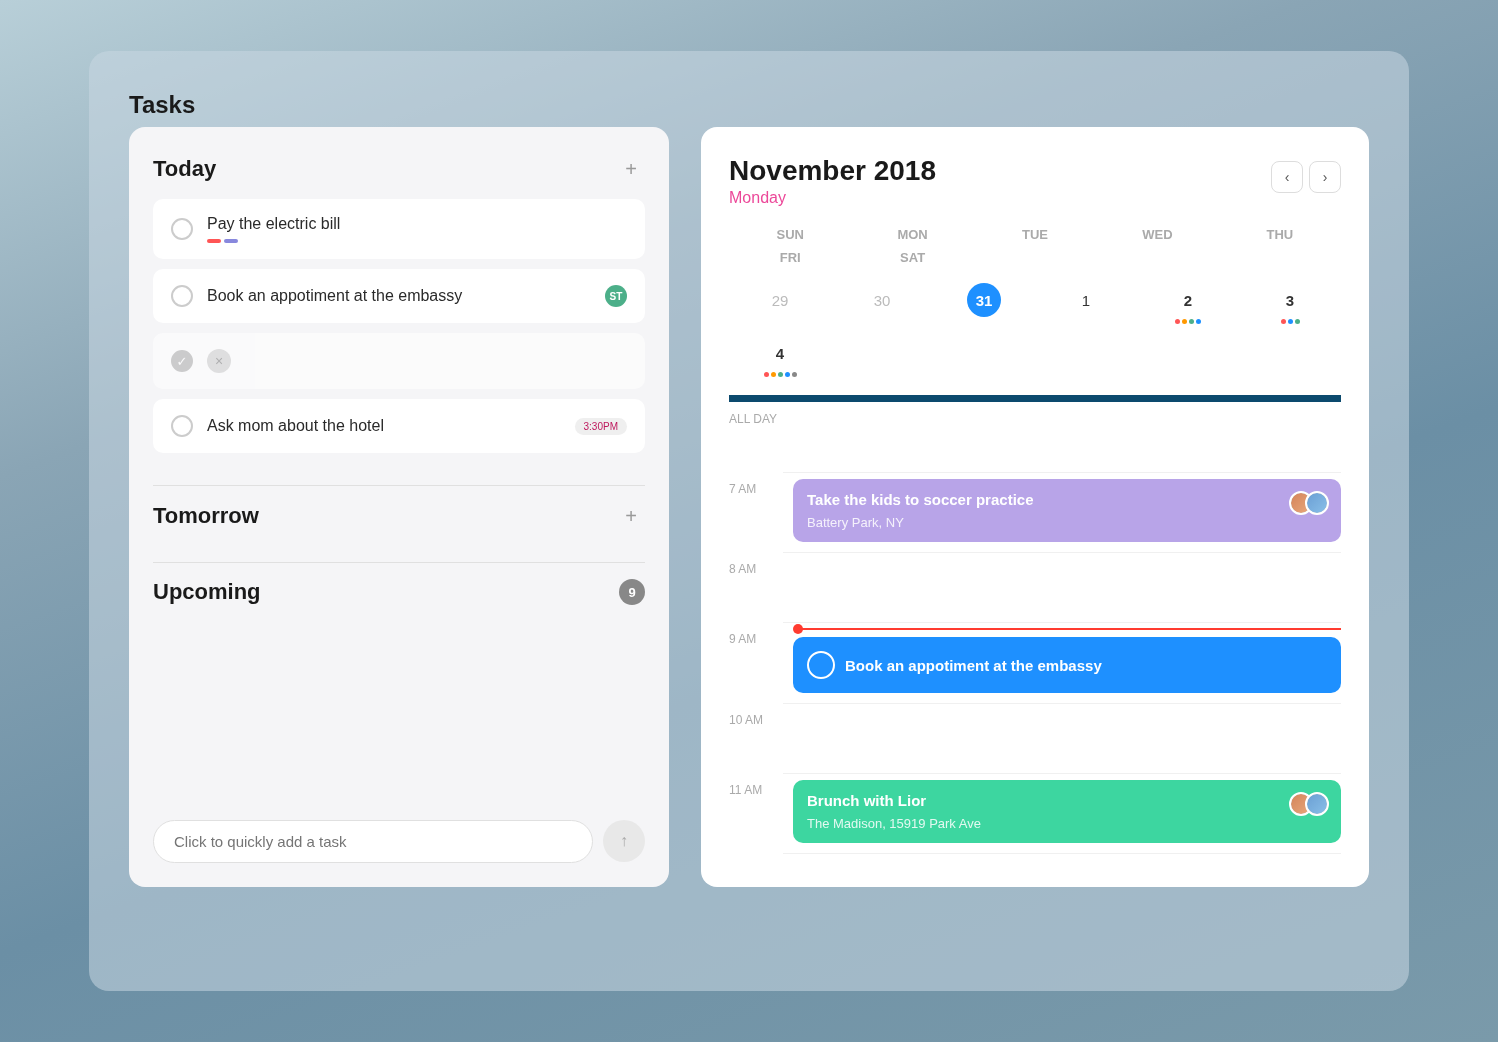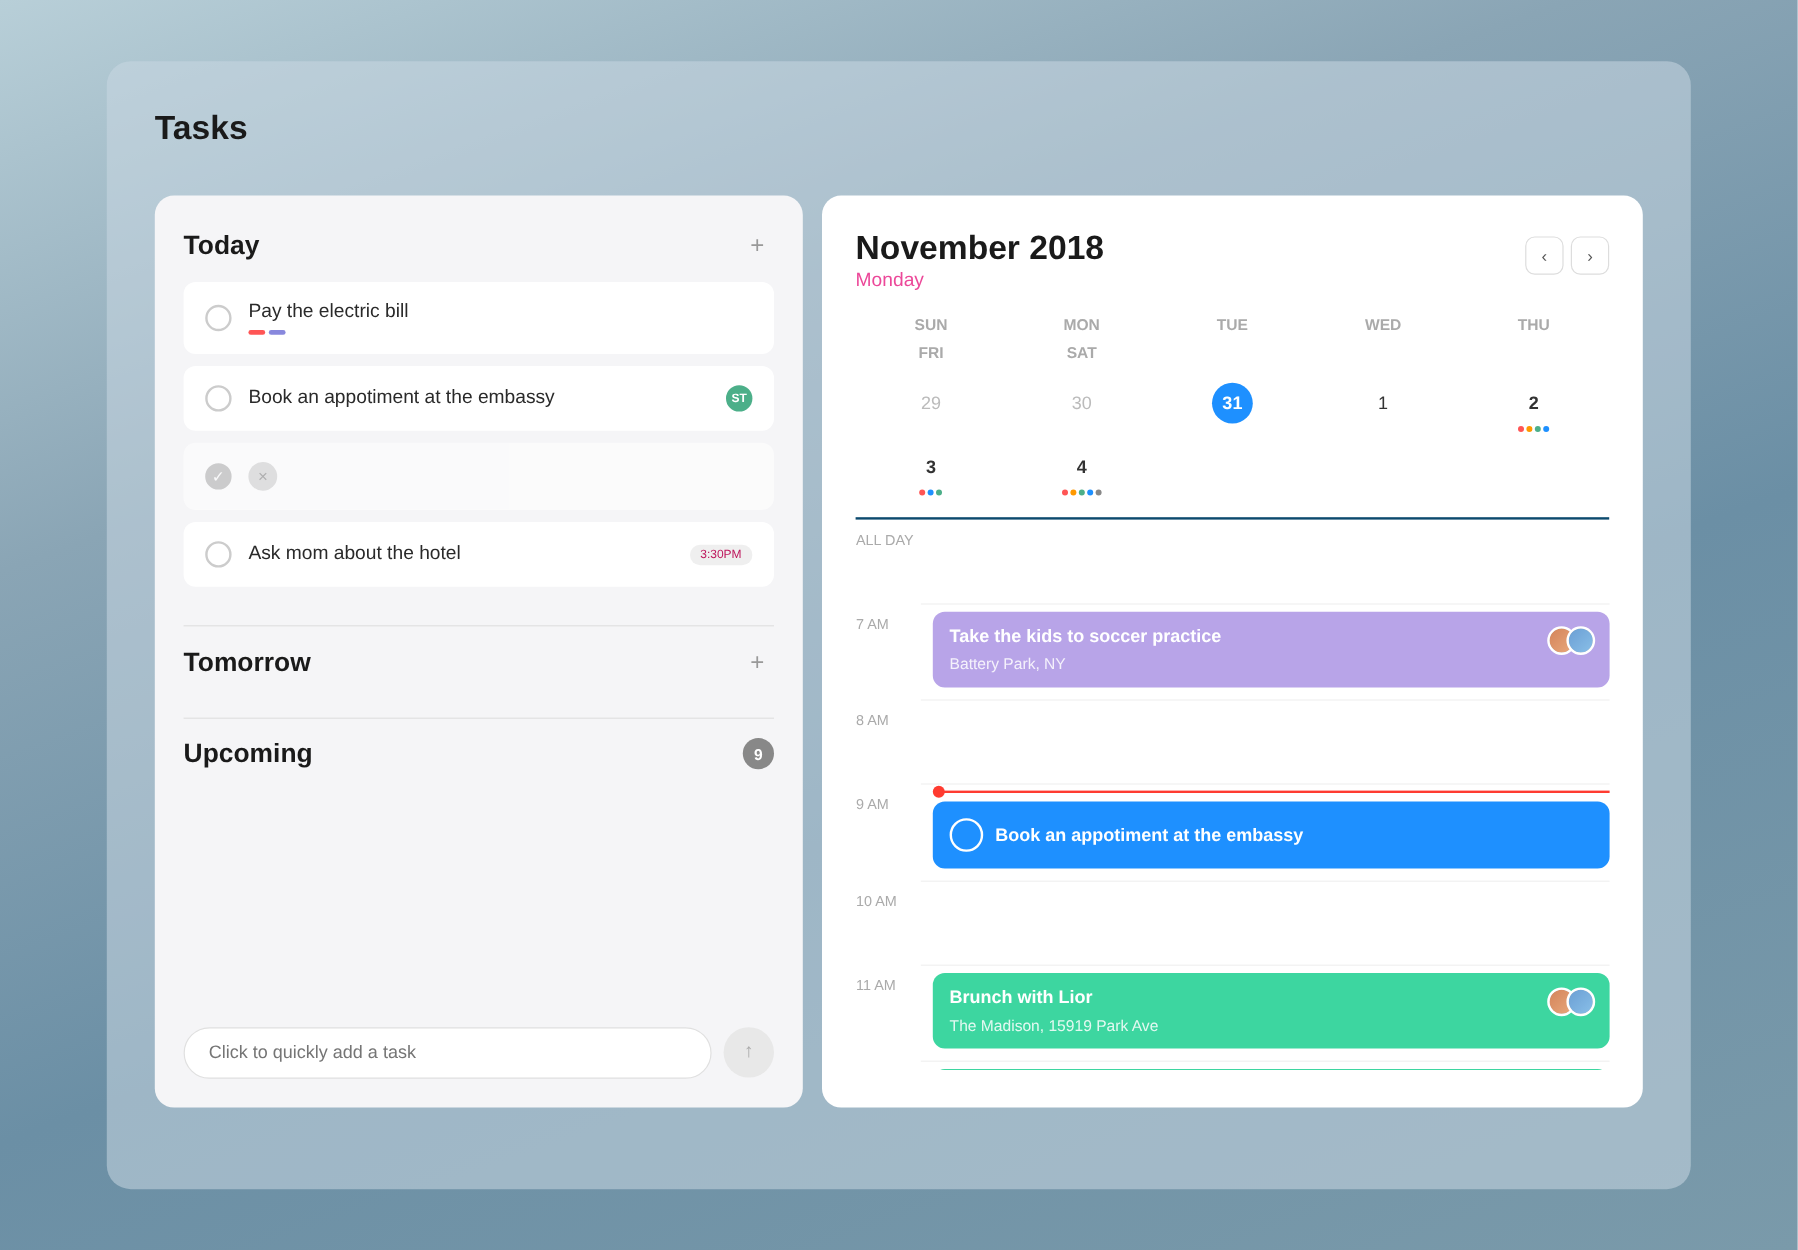--- a/index.html
+++ b/index.html
@@ -14,28 +14,28 @@
     }
     .app-container {
       background: rgba(200, 215, 225, 0.55);
       border-radius: 20px;
       padding: 40px 40px 40px 40px;
       width: 1320px;
       min-height: 940px;
       position: relative;
     }
     .app-title {
-      font-size: 28px;
+      font-size: 24px;
       font-weight: 700;
       color: #1a1a1a;
-      margin-bottom: 40px;
+      margin-bottom: 8px;
     }
     .main-layout {
       display: flex;
-      gap: 16px;
+      gap: 32px;
     }
     
     .left-panel {
       background: #f5f5f7;
       border-radius: 16px;
       padding: 28px 24px 24px 24px;
       width: 540px;
       min-height: 760px;
       display: flex;
       flex-direction: column;
@@ -254,21 +254,21 @@
       margin-bottom: 8px;
     }
     .cal-weekday {
       font-size: 13px;
       font-weight: 600;
       color: #aaa;
       padding: 4px 0;
     }
     .cal-dates {
       display: grid;
-      grid-template-columns: repeat(5, 1fr);
+      grid-template-columns: repeat(6, 1fr);
       text-align: right;
     }
     .cal-date {
       font-size: 15px;
       color: #333;
       padding: 6px 0;
       position: relative;
       display: flex;
       flex-direction: column;
       align-items: center;
@@ -291,21 +291,21 @@
     .cal-dots {
       display: flex;
       gap: 2px;
       margin-top: 2px;
       justify-content: center;
     }
     .cal-dot { width: 5px; height: 5px; border-radius: 50%; }
 
     
     .timeline {
-      border-top: 2px solid #0c4a6e;
+      border-top: 7px solid #0c4a6e;
       position: relative;
       max-height: 460px;
       overflow-y: auto;
     }
     .timeline-row {
       display: flex;
       align-items: flex-start;
       min-height: 70px;
       position: relative;
     }

